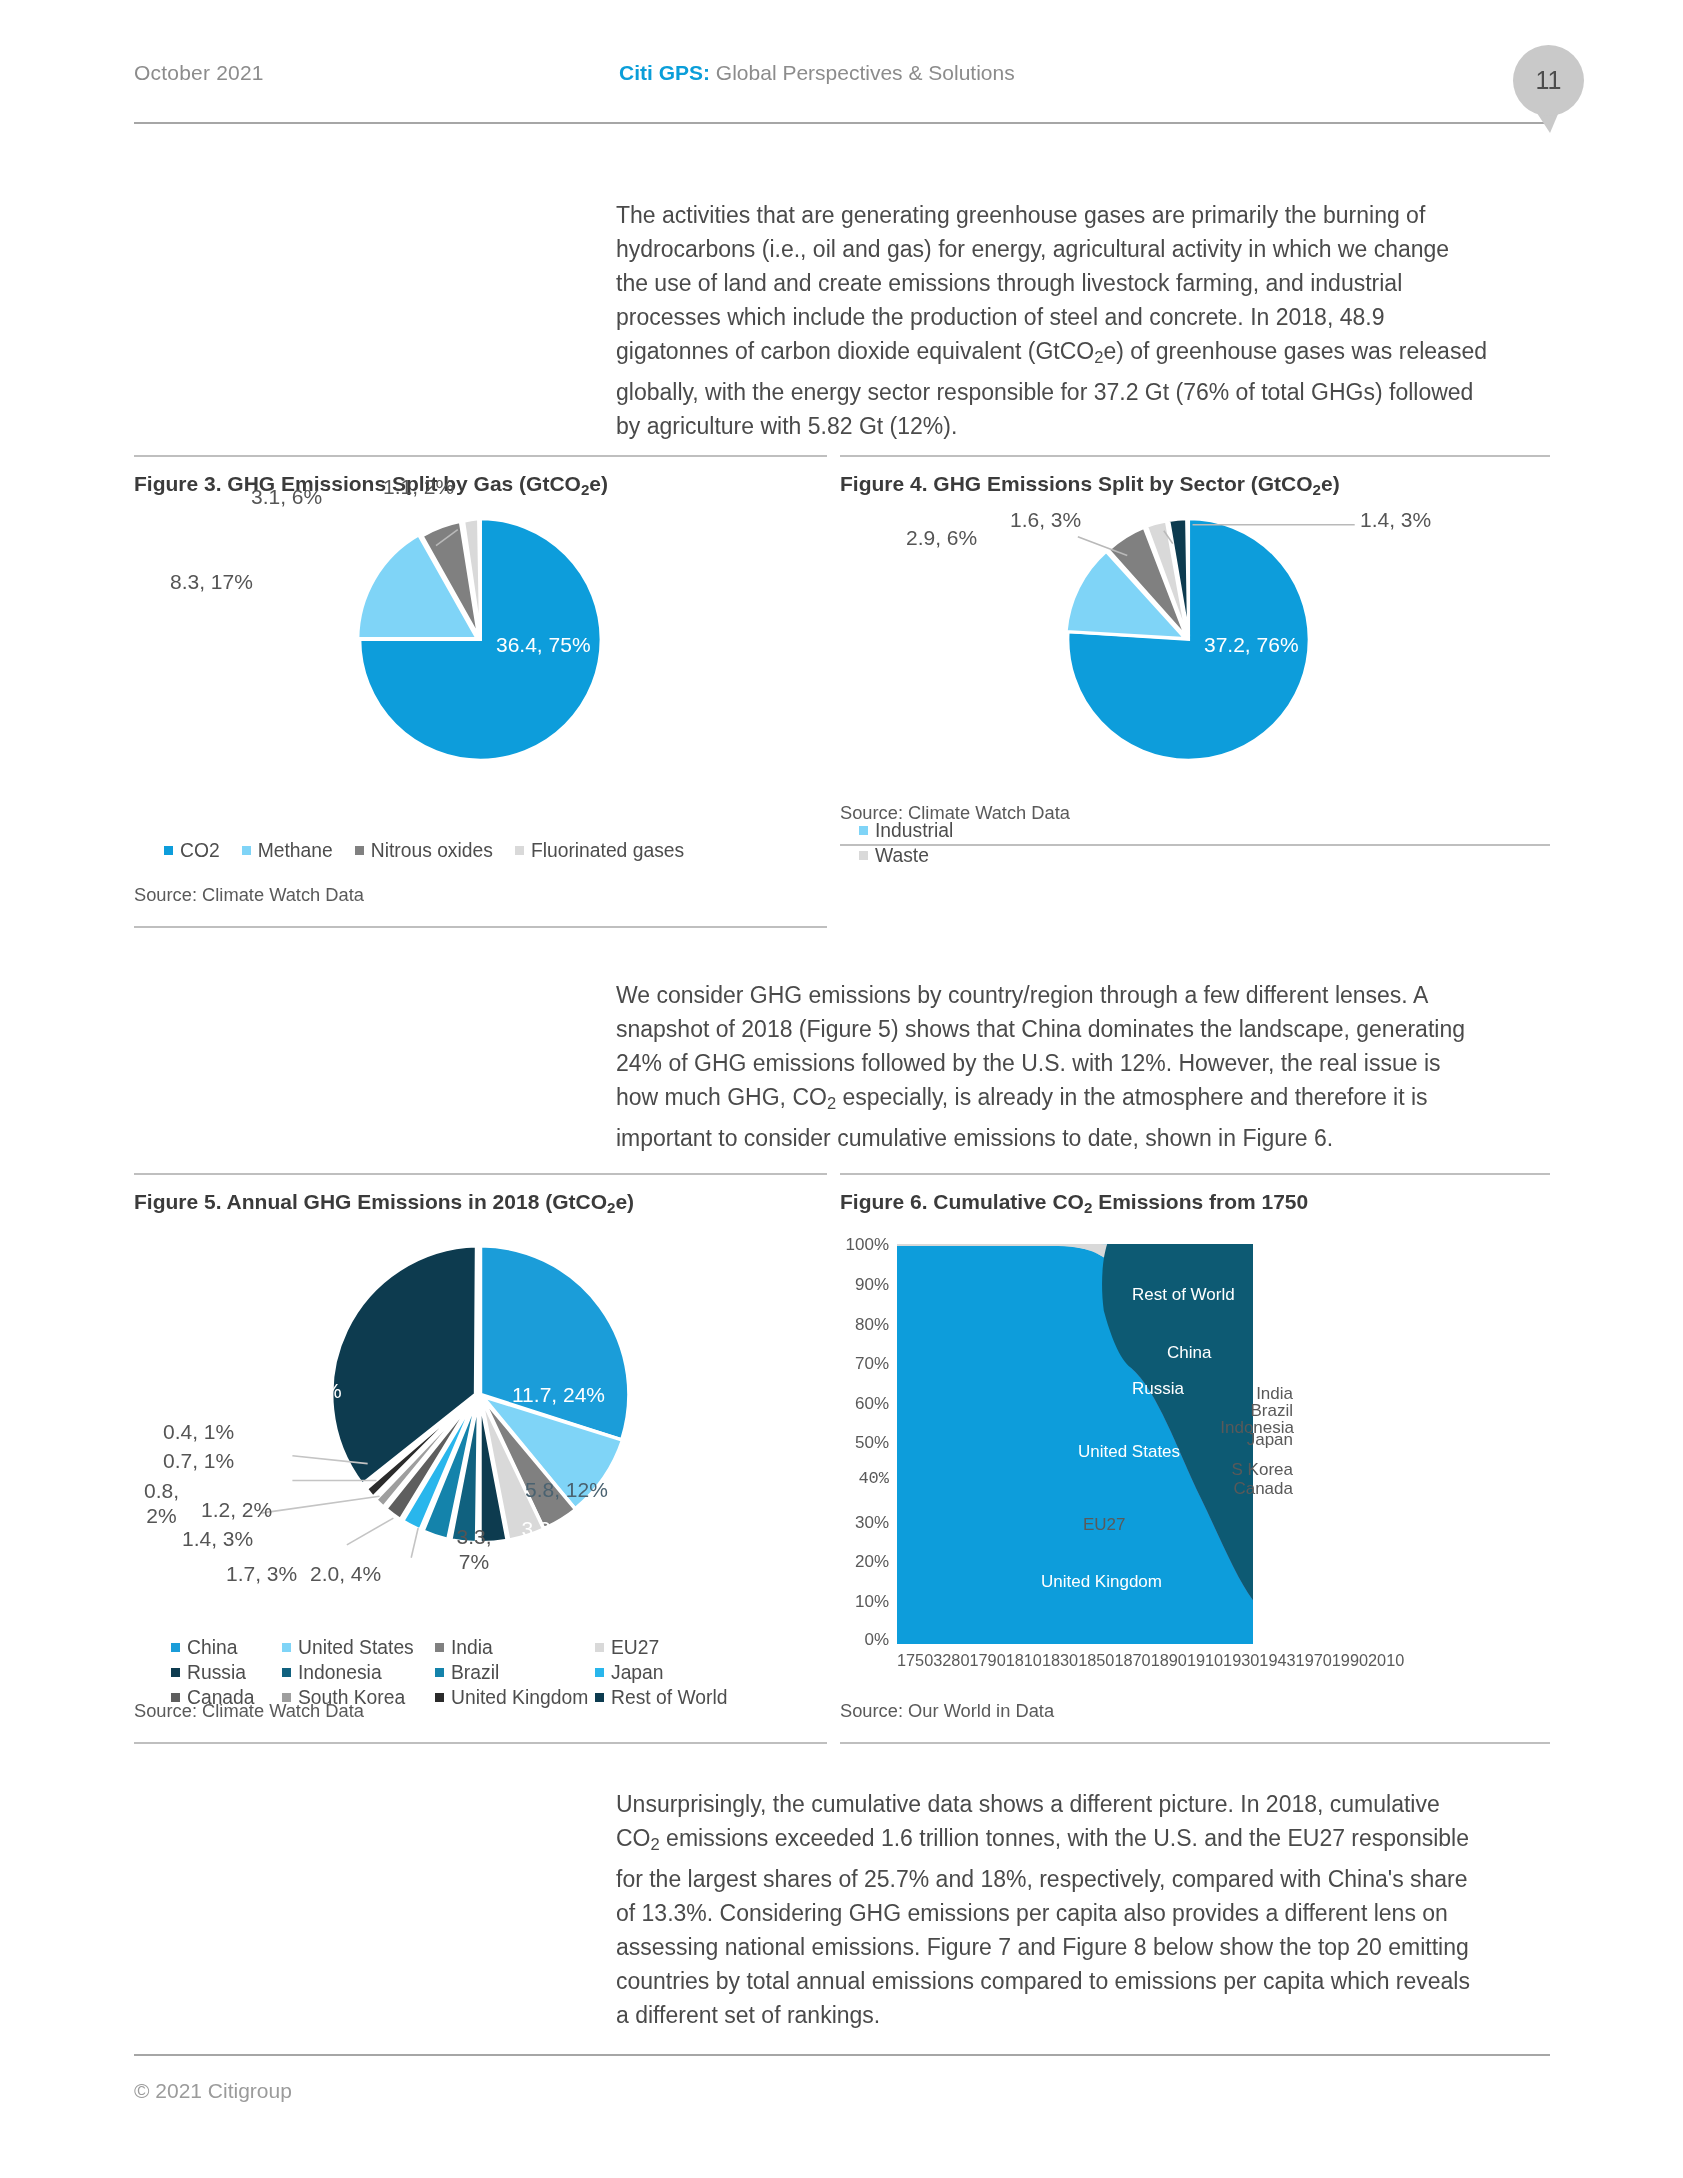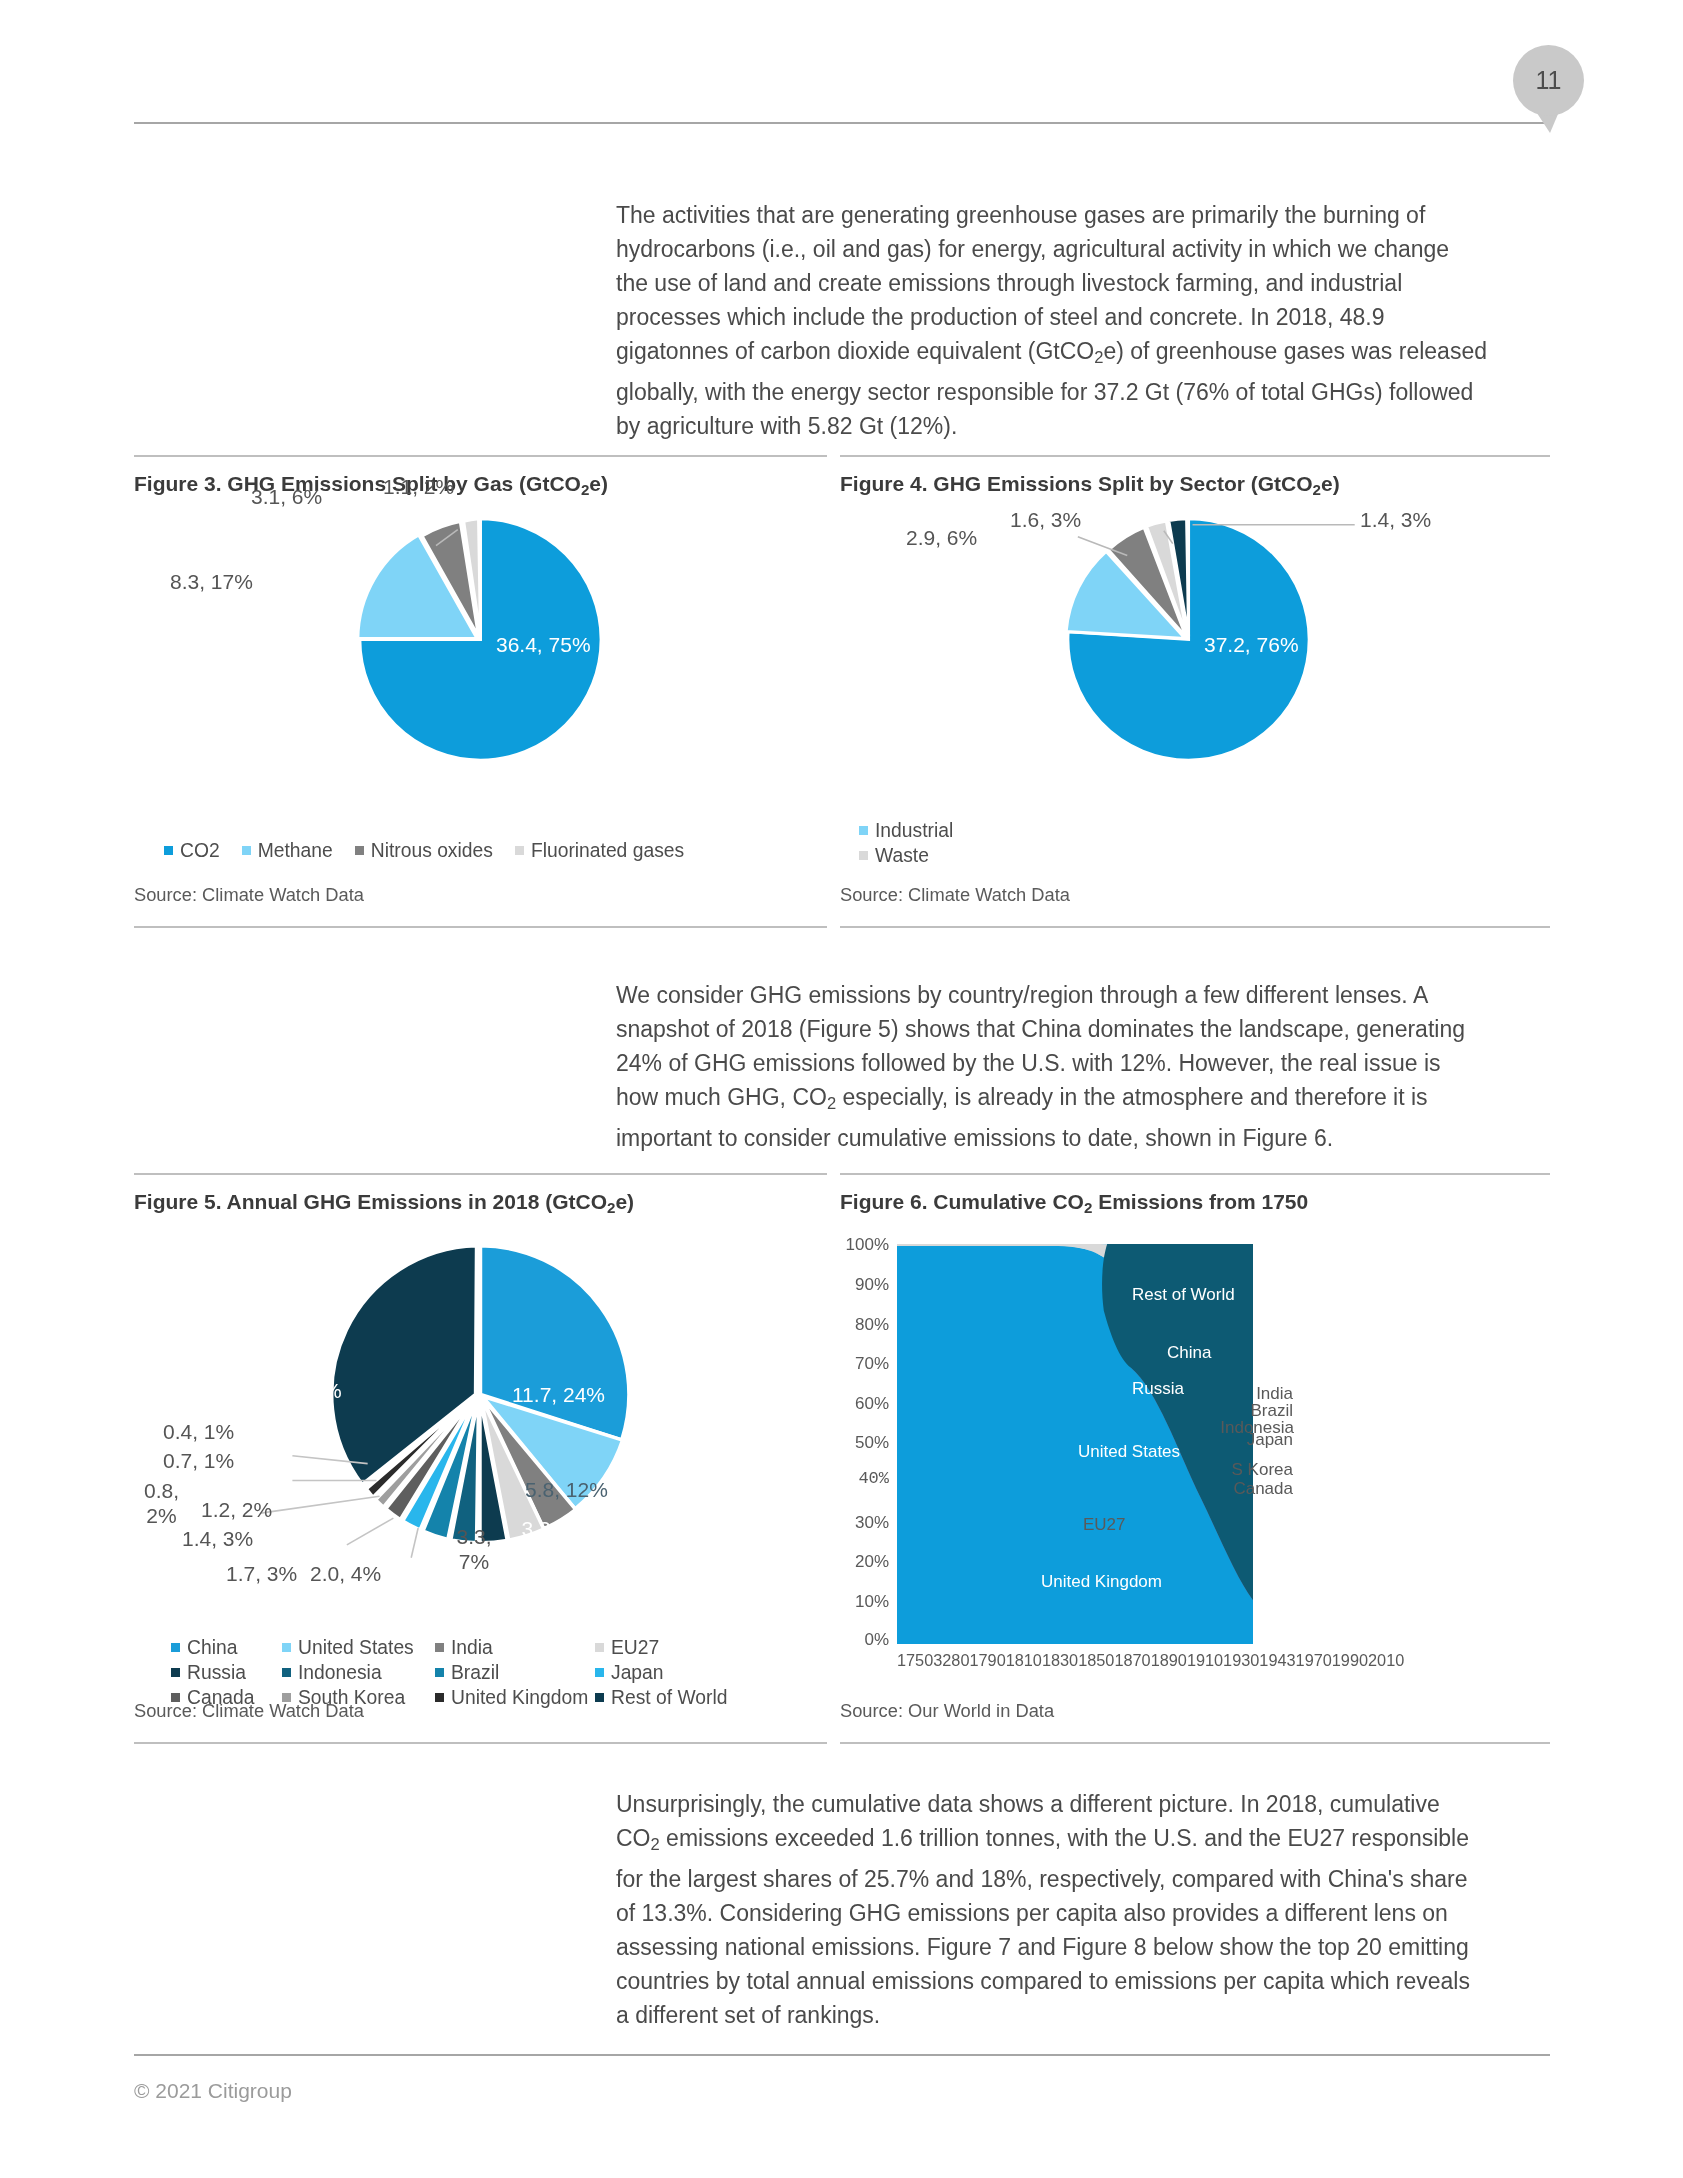--- a/index.html
+++ b/index.html
@@ -31,21 +31,21 @@
   sub{font-size:.72em;vertical-align:-0.25em;}
 
   
   .fig{position:absolute;}
   .fig-rule-top{position:absolute;left:0;top:0;width:100%;height:2px;background:#bfbfbf;}
   .fig-rule-bot{position:absolute;left:0;bottom:0;width:100%;height:2px;background:#bfbfbf;}
   .fig-title{position:absolute;left:0;top:17px;font-size:21px;font-weight:bold;color:#3b3b3b;white-space:nowrap;}
   .fig-source{position:absolute;left:0;bottom:22px;font-size:18.3px;color:#5a5a5a;}
 
   #fig3{left:134px;top:455px;width:693px;height:473px;}
-  #fig4{left:840px;top:455px;width:710px;height:473px;}
+  #fig4{left:840px;top:455px;width:710px;height:391px;}
   #fig5{left:134px;top:1173px;width:693px;height:571px;}
   #fig6{left:840px;top:1173px;width:710px;height:571px;}
   .lbl{position:absolute;font-size:21px;color:#555;white-space:nowrap;}
   .lbl.in{color:#ffffff;}
   .lbl.ctr{text-align:center;}
 
   
   .legend{position:absolute;font-size:19.3px;color:#4d4d4d;}
   .lg-item{display:flex;align-items:center;white-space:nowrap;line-height:25px;}
   .sw{width:9px;height:9px;margin-right:7px;flex:0 0 auto;}
@@ -58,20 +58,24 @@
 
   
   .foot-rule{position:absolute;left:134px;top:2054px;width:1416px;height:2px;background:#a6a6a6;}
   .foot-txt{position:absolute;left:134px;top:2079px;font-size:21px;color:#9b9b9b;}
 </style>
 </head>
 <body>
 
 <div class="page">
 
+  <div class="header">
+    <div class="hdr-date">October 2021</div>
+    <div class="hdr-center"><span class="brand">Citi GPS:</span><span> Global Perspectives &amp; Solutions</span></div>
+  </div>
   <div class="hdr-rule"></div>
   <div class="pagebadge-tail"></div>
   <div class="pagebadge">11</div>
 
   <div class="para" id="para-1"><span>The activities that are generating greenhouse gases are primarily the burning of hydrocarbons (i.e., oil and gas) for energy, agricultural activity in which we change the use of land and create emissions through livestock farming, and industrial processes which include the production of steel and concrete. In 2018, 48.9 gigatonnes of carbon dioxide equivalent (GtCO</span><sub>2</sub><span>e) of greenhouse gases was released globally, with the energy sector responsible for 37.2 Gt (76% of total GHGs) followed by agriculture with 5.82 Gt (12%).</span></div>
 
   <div class="fig" id="fig3">
     <div class="fig-rule-top"></div>
     <div class="fig-title"><span>Figure 3. GHG Emissions Split by Gas (GtCO</span><sub>2</sub><span>e)</span></div>
 

